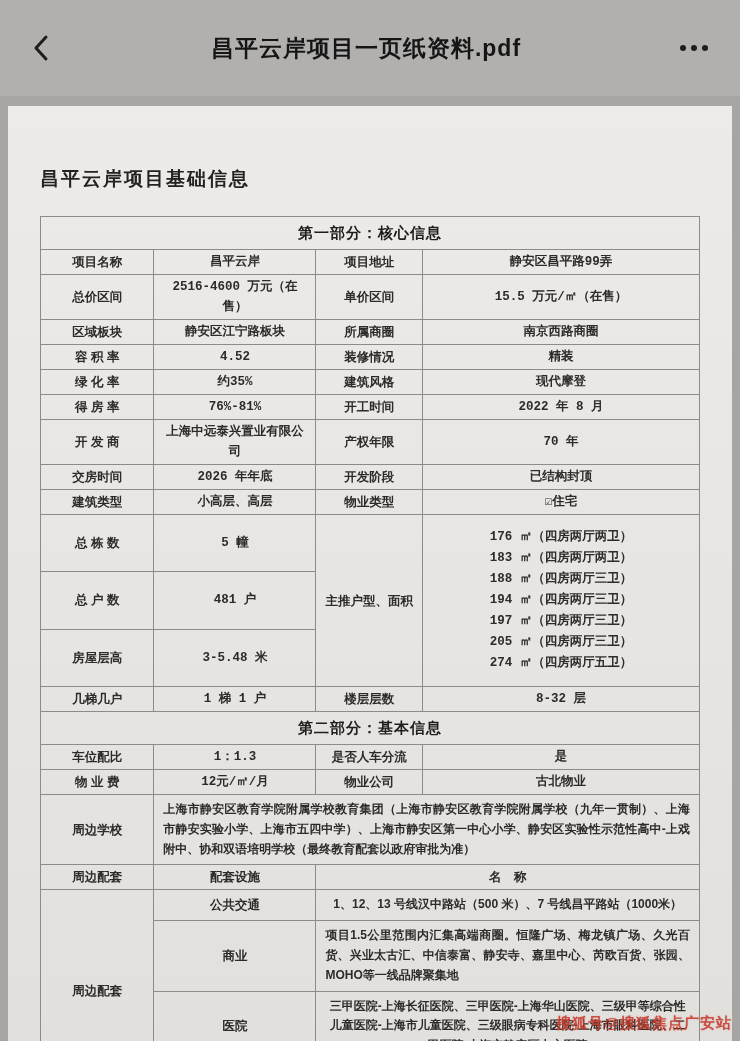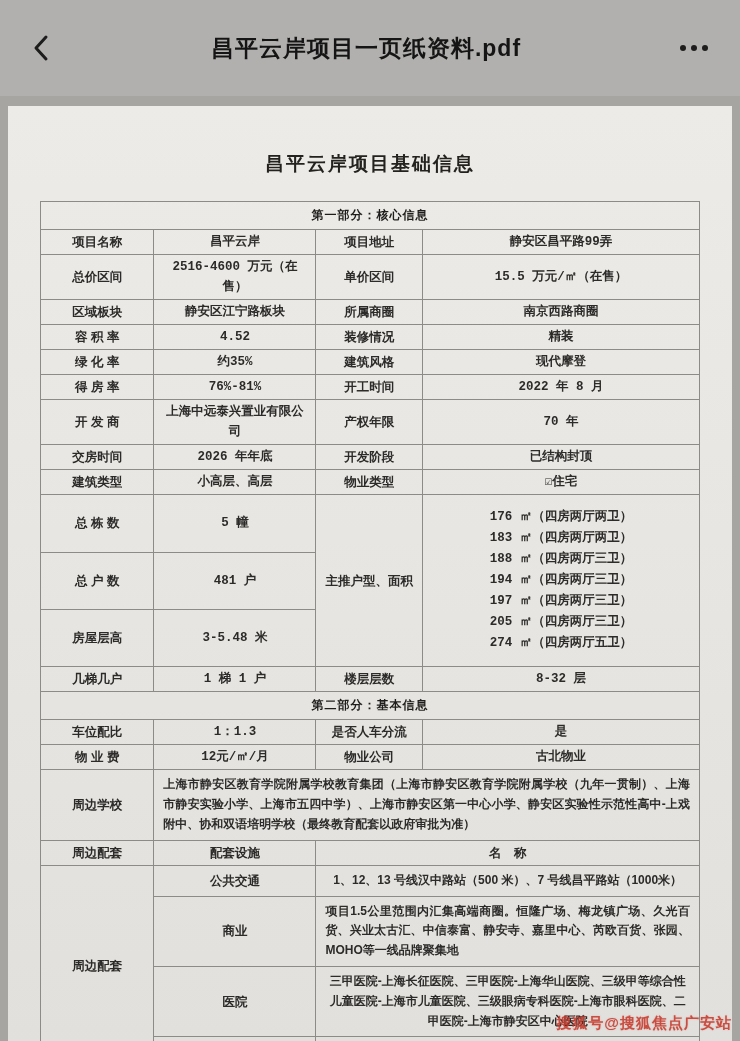--- a/index.html
+++ b/index.html
@@ -28,30 +28,30 @@
     display:flex; align-items:center; justify-content:flex-end; gap:5px; cursor:pointer;
   }
   .menu-btn i { width:6px; height:6px; border-radius:50%; background:#1d1d1d; display:block; }
   
   .paper {
     margin:10px 8px 0; height:935px;
     background:linear-gradient(180deg,#edebe8 0%,#e7e5e2 55%,#e2e0dd 100%);
     padding:28px 32px 0; overflow:hidden; position:relative;
   }
   .doc-title {
-    text-align:center; font-size:19px; font-weight:700; color:#23221f;
-    letter-spacing:2px; margin:17px 0 24px;
+    text-align:left; font-size:19px; font-weight:700; color:#23221f;
+    letter-spacing:2px; margin:32px 0 24px;
   }
   table { width:100%; border-collapse:collapse; table-layout:fixed; }
   col.c1 { width:17.2%; } col.c2 { width:24.6%; } col.c3 { width:16.2%; } col.c4 { width:42%; }
   td {
     border:1px solid #8d8b87; font-size:12.5px; color:#2c2b29;
     padding:2px 6px; text-align:center; vertical-align:middle; line-height:1.6;
   }
-  td.section { font-weight:700; font-size:12px; color:#1e1d1b; padding:4px 4px; letter-spacing:1px; }
+  td.section { font-weight:700; font-size:15px; color:#1e1d1b; padding:4px 4px; letter-spacing:1px; }
   td.lbl { font-weight:700; }
   td.val { font-weight:600;font-family:Liberation Mono, monospace; }
   td.units { padding:12px 6px; }
   .units div { line-height:1.68; font-weight:600; }
   td.para { font-size:12px; font-weight:600; padding:5px 9px; line-height:1.65; }
   td.justify { text-align:justify; }
   
   .watermark {
     position:absolute; right:8px; bottom:8px;
     font-size:15px; font-weight:700; color:rgba(198,56,42,0.85);

